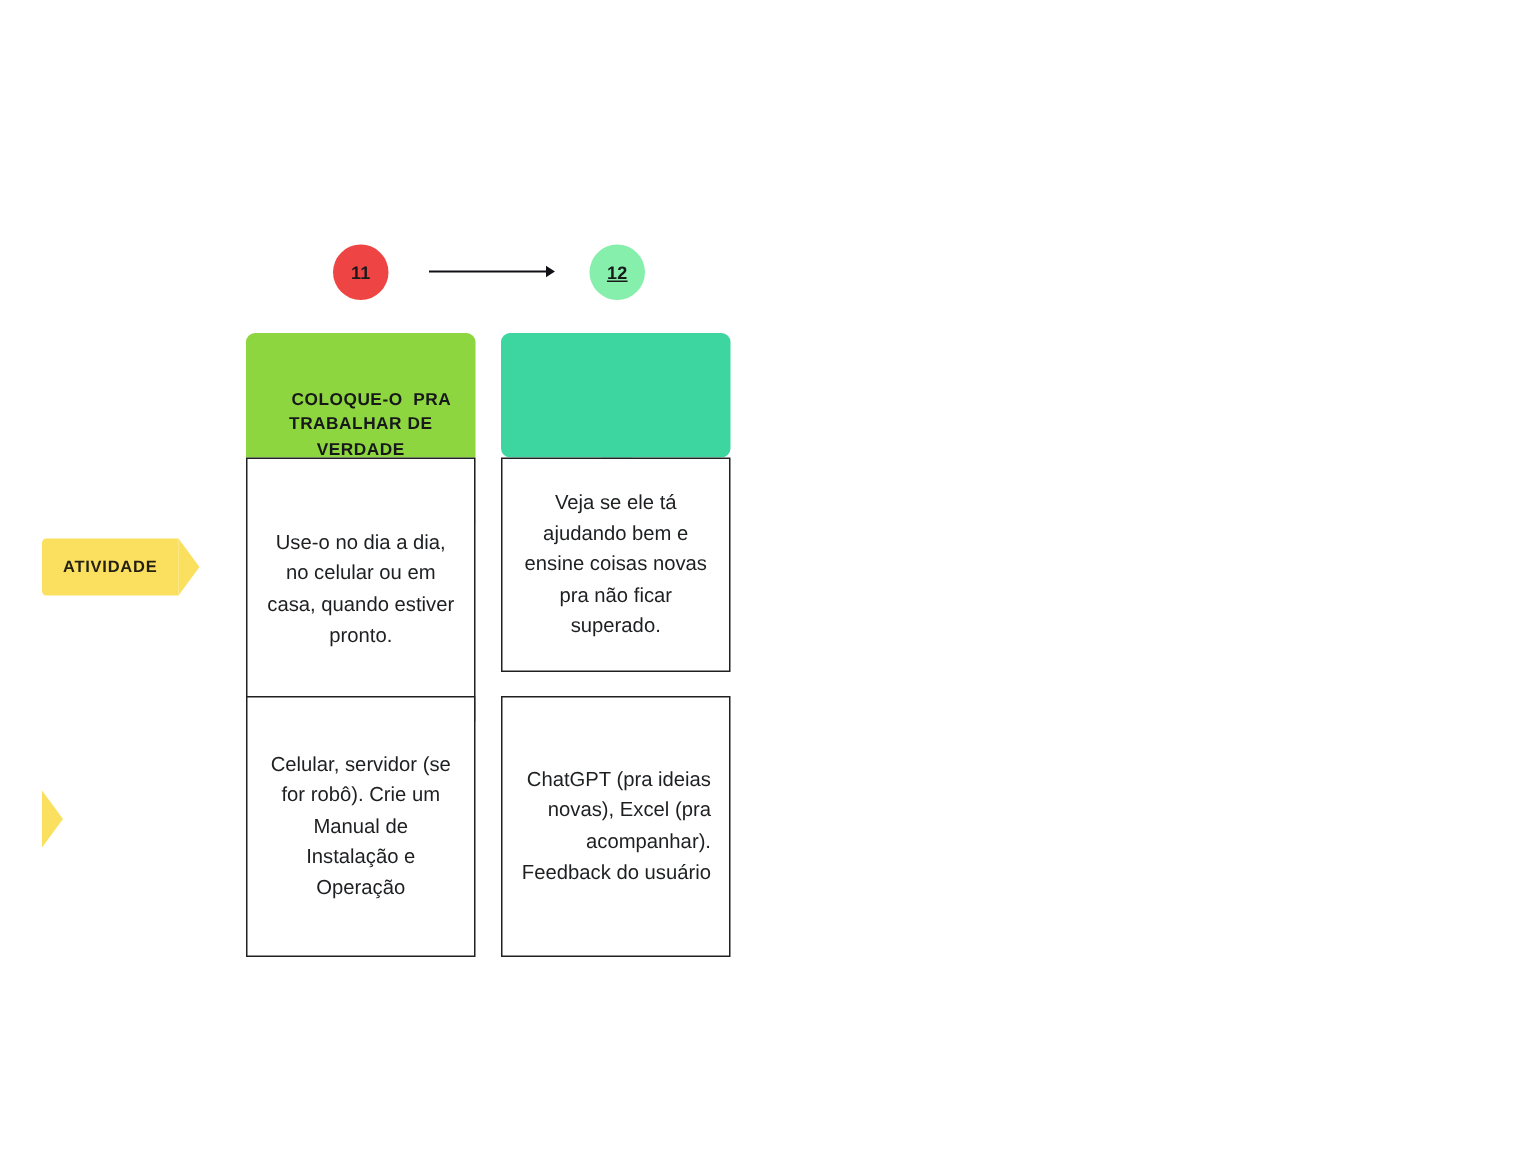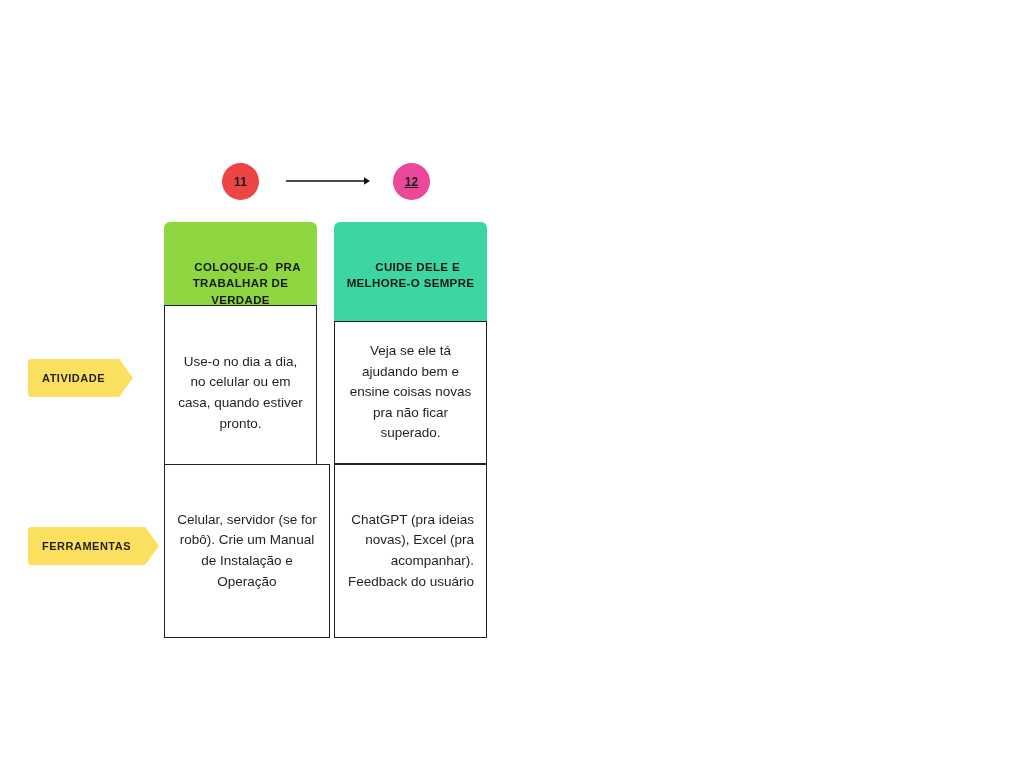--- a/index.html
+++ b/index.html
@@ -33,21 +33,21 @@
     border-radius: 50%;
     display: flex;
     align-items: center;
     justify-content: center;
     font-size: 12px;
     font-weight: bold;
     color: #1a1a1a;
     letter-spacing: 0.2px;
   }
   #circle-11 { left: 222px; top: 163px; background: #ef4444; }
-  #circle-12 { left: 393px; top: 163px; background: #ec4899; text-decoration: underline; }
+  #circle-12 { left: 393px; top: 163px; background: #86efac; text-decoration: underline; }
 
   
   #flow-arrow {
     position: absolute;
     left: 286px;
     top: 169px;
     width: 84px;
     height: 24px;
   }
 
@@ -129,22 +129,22 @@
     display: flex;
     align-items: center;
     justify-content: center;
     padding: 10px 12px;
     text-align: center;
     font-size: 13.5px;
     line-height: 1.52;
     color: #1d1f21;
   }
   #box-r0c0 { left: 164px; top: 305px; width: 153px; height: 176px; }
-  #box-r0c1 { left: 334px; top: 305px; width: 153px; height: 143px; margin-top: 16px; }
-  #box-r1c0 { left: 164px; top: 464px; width: 166px; height: 174px; }
+  #box-r0c1 { left: 334px; top: 305px; width: 153px; height: 143px; }
+  #box-r1c0 { left: 164px; top: 464px; width: 153px; height: 174px; }
   #box-r1c1 { left: 334px; top: 464px; width: 153px; height: 174px; text-align: right; }
 </style>
 </head>
 <body>
 
 <div id="canvas">
 
   <div class="step-circle" id="circle-11">
     <span>11</span>
   </div>
@@ -159,35 +159,31 @@
       <path d="M78 8.2 L84 12 L78 15.8 Z" fill="#101114"></path>
     </svg>
   </div>
 
   <div class="banner" id="banner-0">
     <span>COLOQUE-O  PRA TRABALHAR DE VERDADE</span>
     <span class="tail"></span>
   </div>
 
   <div class="banner" id="banner-1">
-    <span>CUIDE DELE E MELHORE-O SEMPRE</span>
     <span class="tail"></span>
   </div>
 
   <div class="row-tag" id="row-tag-0">
     <div class="tag-body">
       <span>ATIVIDADE</span>
     </div>
     <div class="tag-point"></div>
   </div>
 
   <div class="row-tag" id="row-tag-1">
-    <div class="tag-body">
-      <span>FERRAMENTAS</span>
-    </div>
     <div class="tag-point"></div>
   </div>
 
   <div class="content-box" id="box-r0c0">
     <span>Use-o no dia a dia, no celular ou em casa, quando estiver pronto.</span>
   </div>
 
   <div class="content-box" id="box-r0c1">
     <span>Veja se ele tá ajudando bem e ensine coisas novas pra não ficar superado.</span>
   </div>

